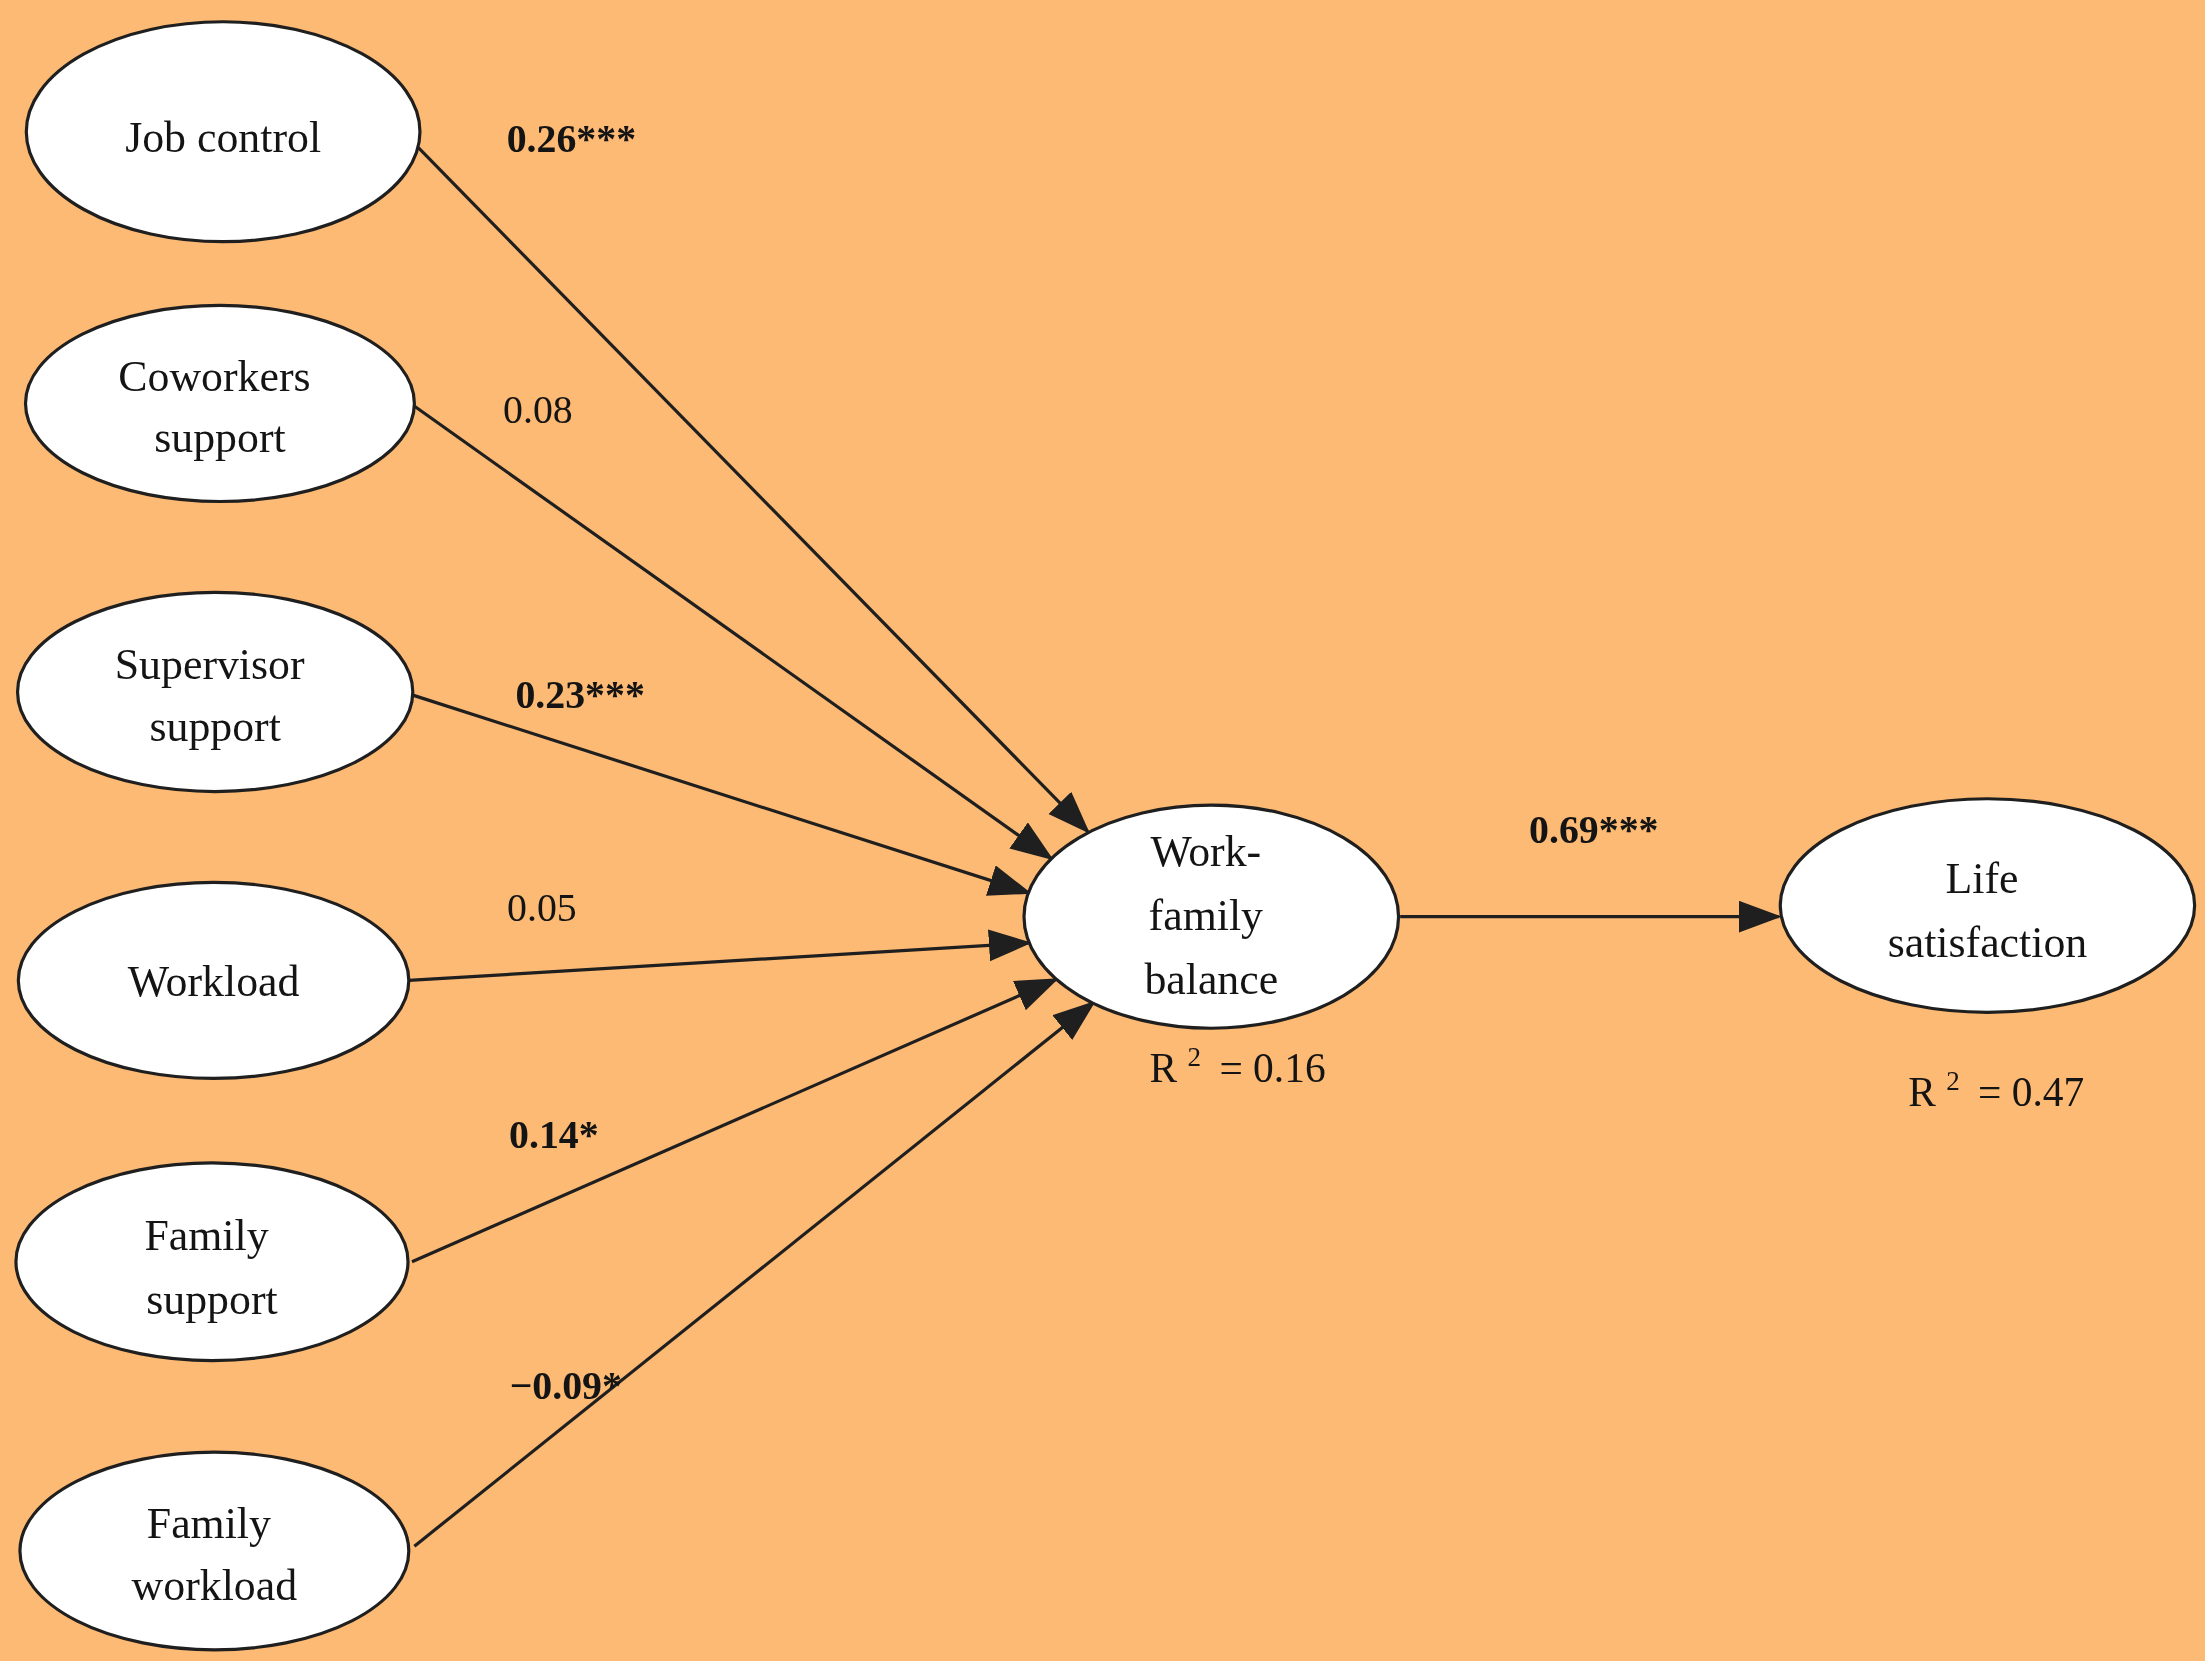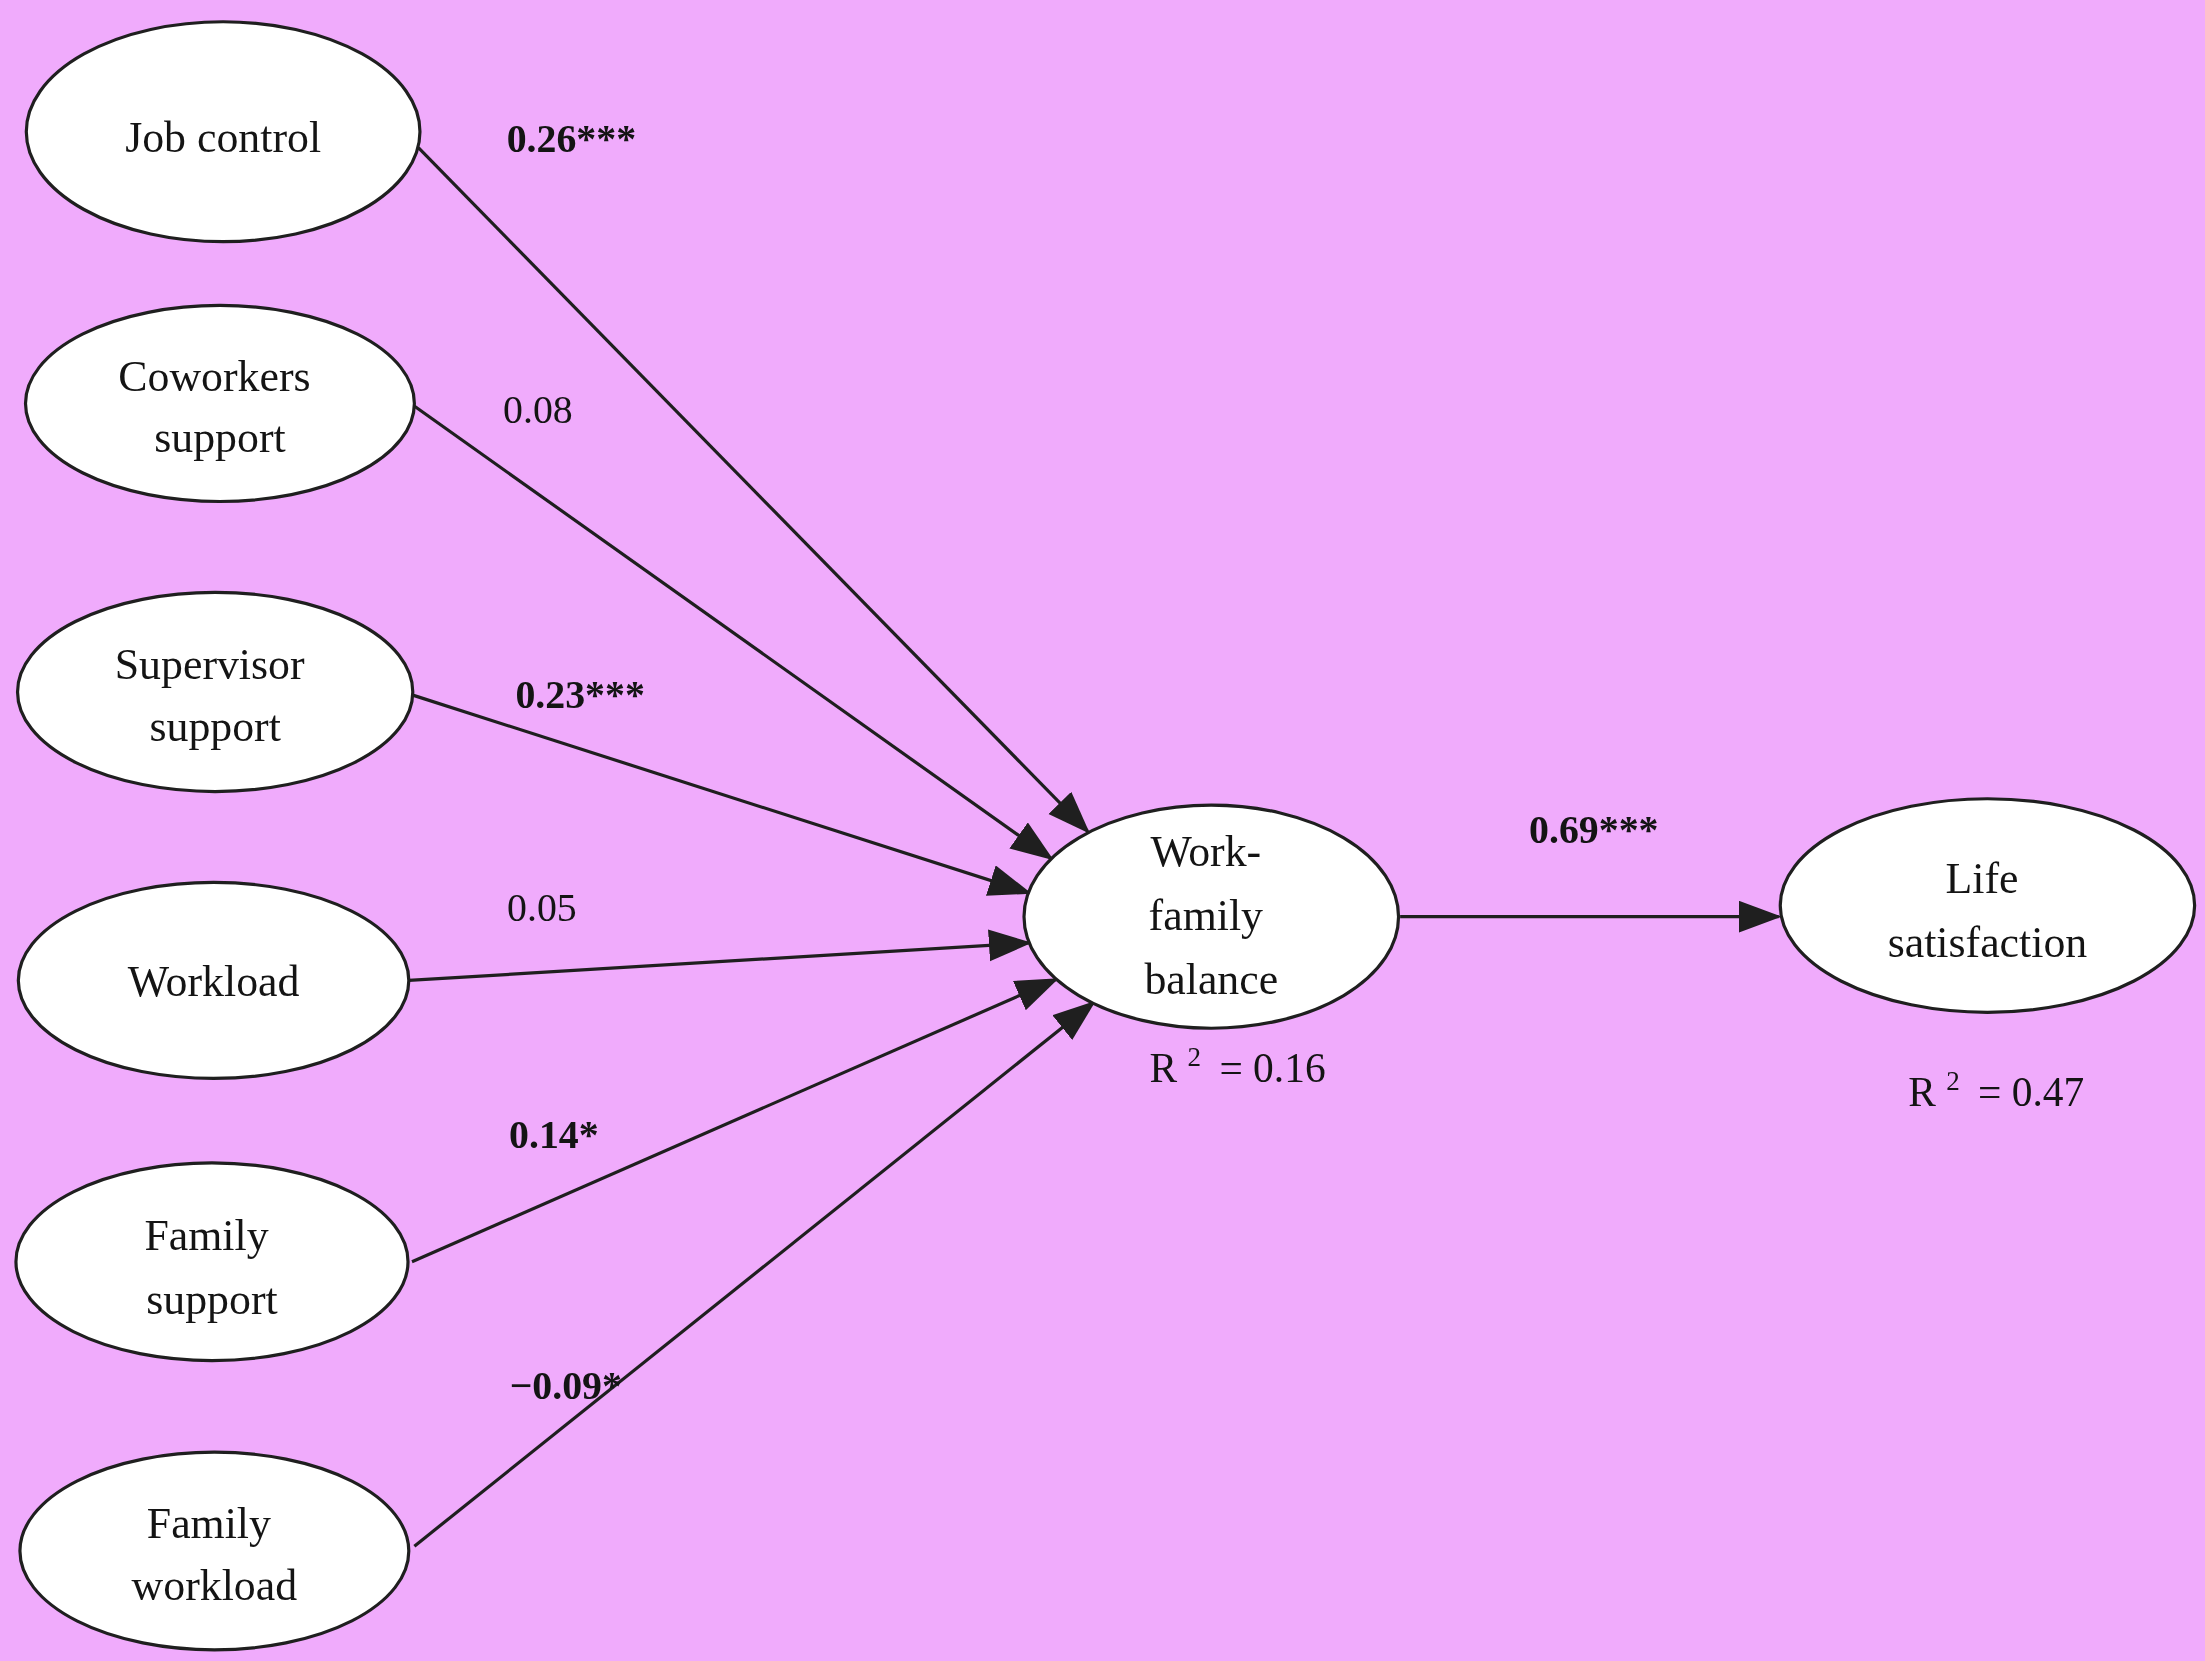--- a/index.html
+++ b/index.html
@@ -3,21 +3,21 @@
 <meta charset="utf-8">
 <style>
   html, body {
     margin: 0;
     padding: 0;
     background: #ffffff;
   }
   .figure-wrap {
     width: 2205px;
     height: 1662px;
-    background: #f0abfc;
+    background: #fdba74;
   }
   svg {
     display: block;
     font-family: "Liberation Serif", "DejaVu Serif", serif;
   }
   .node-ellipse {
     fill: #ffffff;
     stroke: #1f1f1f;
     stroke-width: 4;
   }

